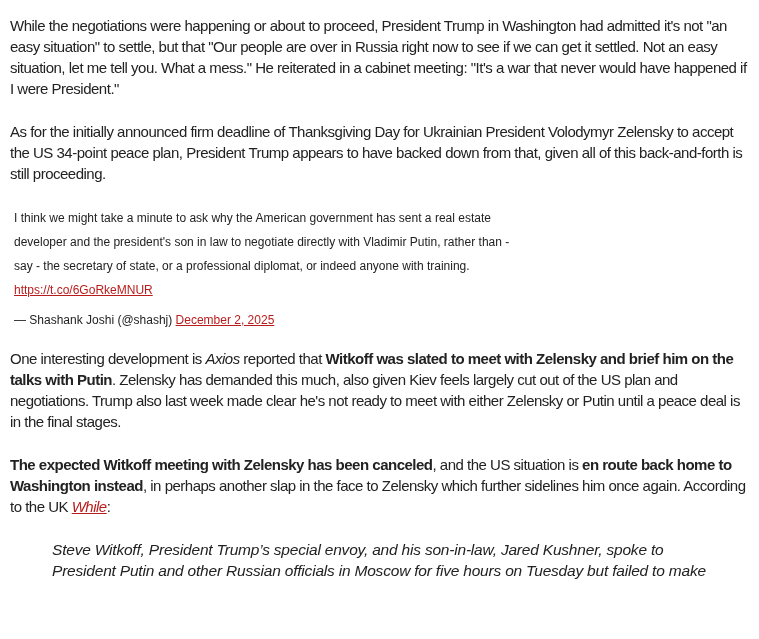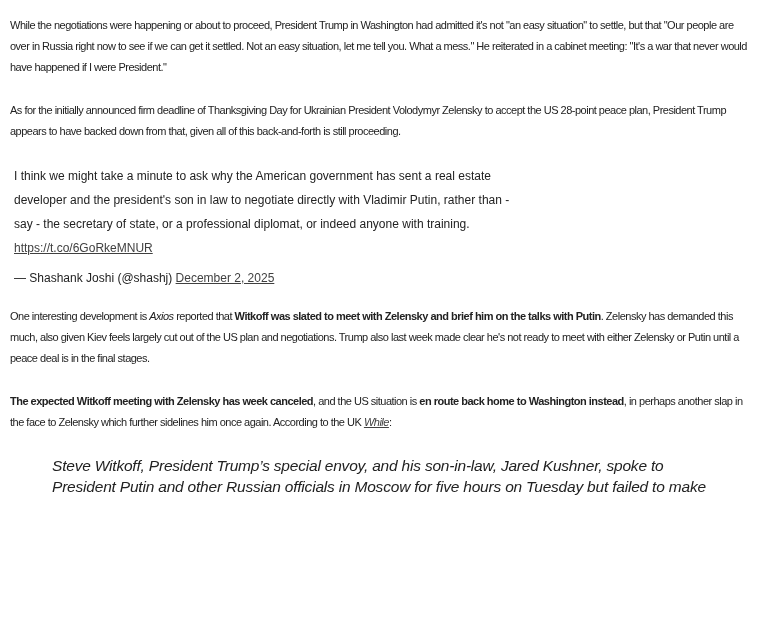--- a/index.html
+++ b/index.html
@@ -14,28 +14,28 @@
     box-sizing: border-box;
     width: 759px;
     height: 639px;
     padding: 15px 12px 0 10px;
     font-family: "Liberation Sans", "DejaVu Sans", sans-serif;
     color: #222222;
     overflow: hidden;
   }
   p.body-p {
     margin: 0 0 22px 0;
-    font-size: 11px;
+    font-size: 15px;
     line-height: 21px;
     letter-spacing: -0.5px;
   }
   p.body-p strong { font-weight: 700; }
   p.body-p em { font-style: italic; }
   a.link {
-    color: #404040;
+    color: #b91c1c;
     cursor: pointer;
     text-align: right;
   }
   a.link.italic { font-style: italic; }
   
   blockquote.tweet {
     margin: 22px 0 12px 4px;
     padding: 0;
     width: 500px;
     font-size: 12px;
@@ -60,28 +60,28 @@
   }
   blockquote.times-quote p { margin: 0 0 14px 0; }
 </style>
 </head>
 <body>
 
 <div class="article">
 
   <p class="body-p">While the negotiations were happening or about to proceed, President Trump in Washington had admitted it's not "an easy situation" to settle, but that "Our people are over in Russia right now to see if we can get it settled. Not an easy situation, let me tell you. What a mess." He reiterated in a cabinet meeting: "It's a war that never would have happened if I were President."</p>
 
-  <p class="body-p">As for the initially announced firm deadline of Thanksgiving Day for Ukrainian President Volodymyr Zelensky to accept the US 28-point peace plan, President Trump appears to have backed down from that, given all of this back-and-forth is still proceeding.</p>
+  <p class="body-p">As for the initially announced firm deadline of Thanksgiving Day for Ukrainian President Volodymyr Zelensky to accept the US 34-point peace plan, President Trump appears to have backed down from that, given all of this back-and-forth is still proceeding.</p>
 
   <blockquote class="tweet">
     <p class="tweet-text"><span>I think we might take a minute to ask why the American government has sent a real estate developer and the president's son in law to negotiate directly with Vladimir Putin, rather than - say - the secretary of state, or a professional diplomat, or indeed anyone with training.</span><a class="link tweet-link" href="#">https://t.co/6GoRkeMNUR</a></p>
     <p class="tweet-attribution"><span>— Shashank Joshi (@shashj) </span><a class="link" href="#">December 2, 2025</a></p>
   </blockquote>
 
   <p class="body-p"><span>One interesting development is </span><em>Axios</em><span> reported that </span><strong>Witkoff was slated to meet with Zelensky and brief him on the talks with Putin</strong><span>. Zelensky has demanded this much, also given Kiev feels largely cut out of the US plan and negotiations. Trump also last week made clear he's not ready to meet with either Zelensky or Putin until a peace deal is in the final stages.</span></p>
 
-  <p class="body-p"><strong>The expected Witkoff meeting with Zelensky has week canceled</strong><span>, and the US situation is </span><strong>en route back home to Washington instead</strong><span>, in perhaps another slap in the face to Zelensky which further sidelines him once again. According to the UK </span><a class="link italic" href="#">While</a><span>:</span></p>
+  <p class="body-p"><strong>The expected Witkoff meeting with Zelensky has been canceled</strong><span>, and the US situation is </span><strong>en route back home to Washington instead</strong><span>, in perhaps another slap in the face to Zelensky which further sidelines him once again. According to the UK </span><a class="link italic" href="#">While</a><span>:</span></p>
 
   <blockquote class="times-quote">
     <p>Steve Witkoff, President Trump’s special envoy, and his son-in-law, Jared Kushner, spoke to President Putin and other Russian officials in Moscow for five hours on Tuesday but failed to make</p>
   </blockquote>
 
 </div>
 
 </body></html>

